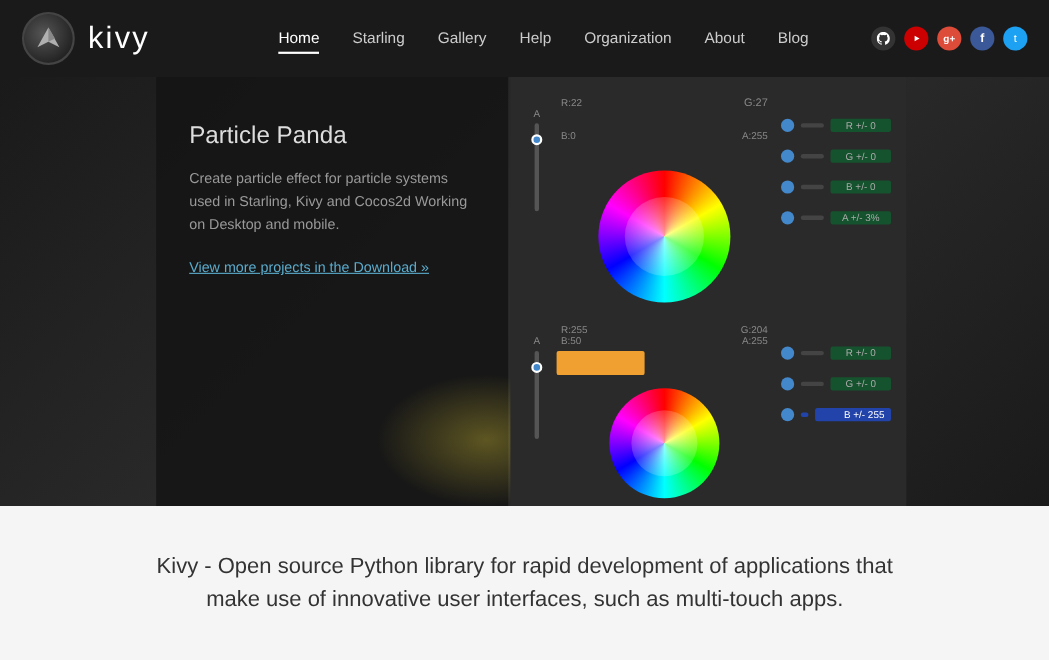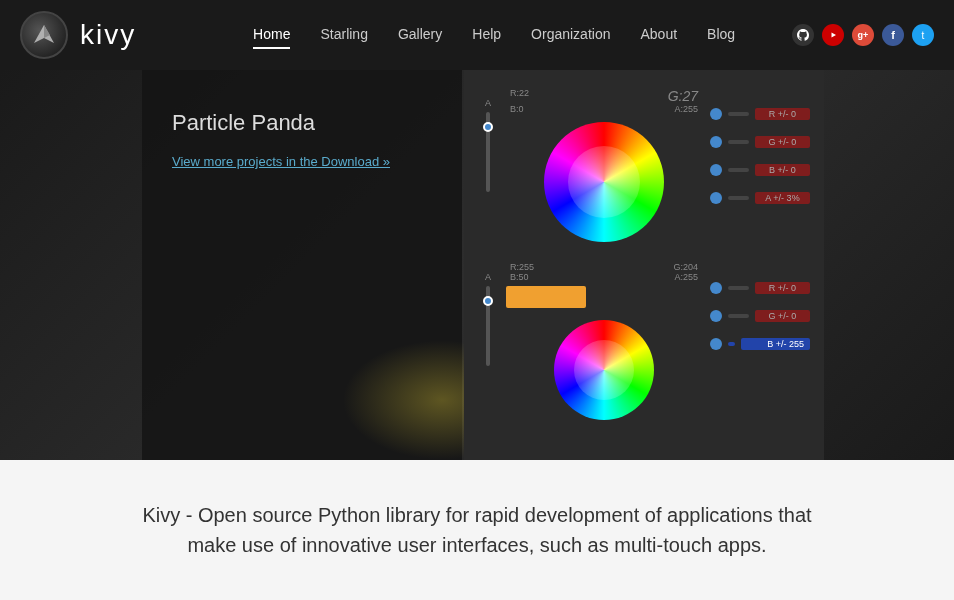--- a/index.html
+++ b/index.html
@@ -177,21 +177,21 @@
       background: #4488cc;
       flex-shrink: 0;
     }
     .slider-bar {
       flex: 1;
       height: 4px;
       background: #444;
       border-radius: 2px;
     }
     .slider-val {
-      background: #7f1d1d;
+      background: #14532d;
       color: #aaa;
       font-size: 9px;
       padding: 1px 6px;
       border-radius: 2px;
       min-width: 55px;
       text-align: center;
     }
     .slider-val.blue-val {
       background: #2244aa;
       color: #fff;
@@ -257,40 +257,41 @@
     <div class="social-icon social-twitter" style="font-size:10px;">t</div>
   </div>
 
   <button id="donate-btn">Donate</button>
 </div>
 
 <div id="hero">
 
   <div id="hero-left">
     <h2 id="hero-title">Particle Panda</h2>
+    <p id="hero-desc">Create particle effect for particle systems used in Starling, Kivy and Cocos2d Working on Desktop and mobile.</p>
     <a id="hero-link">View more projects in the Download »</a>
     <div id="hero-glow"></div>
   </div>
 
   <div id="hero-right">
     <div id="hero-picker-content">
 
       <div style="display:flex; gap:8px; padding:8px 4px;">
 
         <div style="width:20px; display:flex; flex-direction:column; align-items:center; padding-top:10px;">
           <span style="color:#888; font-size:9px;">A</span>
           <div style="width:4px; height:80px; background:#555; border-radius:2px; margin-top:4px; position:relative;">
             <div style="width:10px;height:10px;border-radius:50%;background:#4488cc;border:2px solid #fff;position:absolute;top:10px;left:-3px;"></div>
           </div>
         </div>
 
-        <div style="flex:1; display:flex; flex-direction:column; align-items:center;">
+        <div style="flex:1; display:flex; flex-direction:column; align-items:center;gap:19px;">
           <div style="display:flex; justify-content:space-between; width:100%; padding:0 4px;">
             <span style="color:#888;font-size:9px;">R:22</span>
-            <span style="color:#888;font-size:14px;font-style:italic;">G:27</span>
+            <span style="color:#888;font-size:10px;">G:27</span>
           </div>
           <div style="display:flex; justify-content:space-between; width:100%; padding:0 4px;">
             <span style="color:#888;font-size:9px;">B:0</span>
             <span style="color:#888;font-size:9px;">A:255</span>
           </div>
           <div class="color-wheel"></div>
         </div>
 
         <div style="width:100px; display:flex; flex-direction:column; gap:6px; padding-top:15px;">
           <div class="slider-row">

